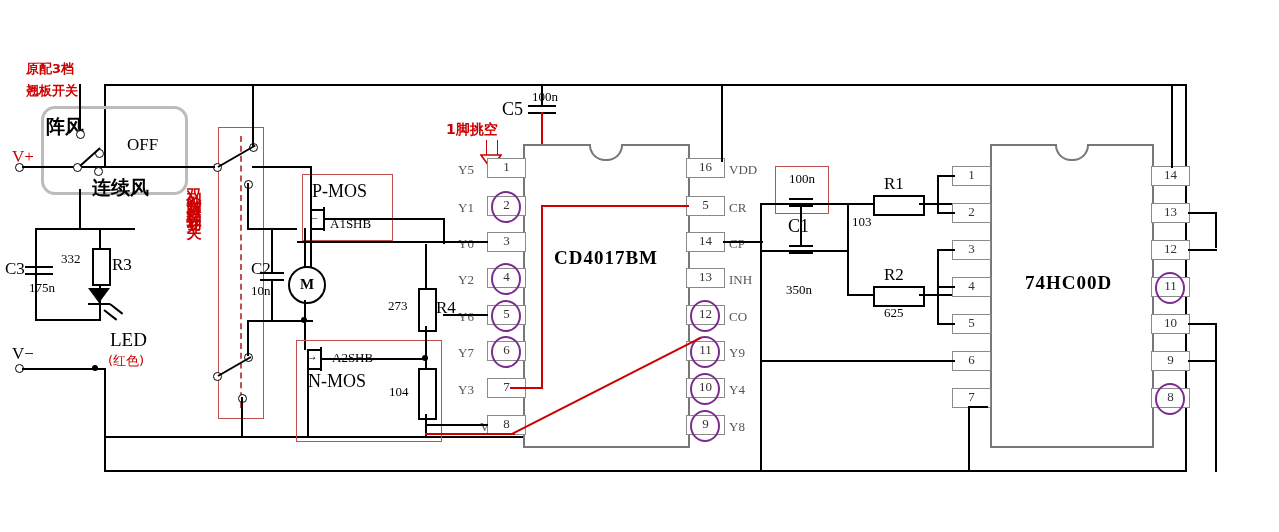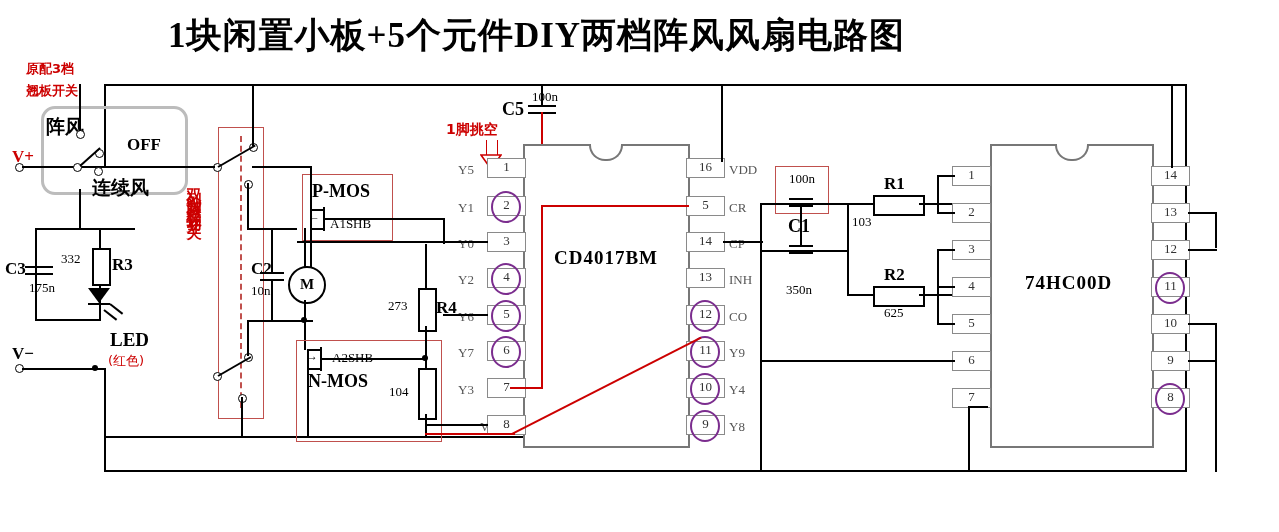--- a/index.html
+++ b/index.html
@@ -4,21 +4,21 @@
 <style>
   html,body{margin:0;padding:0;background:#ffffff;}
   body{width:1279px;height:532px;overflow:hidden;font-family:"Liberation Serif",serif;}
   #stage{position:relative;width:1279px;height:532px;background:#fff;}
 
   
   .t{position:absolute;white-space:nowrap;color:#000;line-height:1;}
   .red{color:#cc0000;}
   .title{font-family:"Liberation Serif",serif;font-weight:bold;font-size:35px;letter-spacing:1px;}
   .note{font-family:"Liberation Serif",serif;font-size:21px;letter-spacing:1px;}
-  .lblb{font-size:17px;font-weight:bold;text-align:center;}
+  .lblb{font-size:17px;font-weight:normal;text-align:center;}
   .sm{font-size:13px;}
   .vsm{font-size:11px;}
   .cnred{font-family:"DejaVu Sans",sans-serif;font-size:13px;color:#cc0000;font-weight:bold;}
   .cnblk{font-family:"Liberation Serif",serif;font-size:19px;font-weight:bold;color:#000;}
   .icname{font-family:"Liberation Serif",serif;font-size:19px;font-weight:bold;letter-spacing:1px;}
 
   
   .w{position:absolute;background:#000;}
   .wh{height:2px;}
   .wv{width:2px;}
@@ -50,21 +50,20 @@
   .swrect{position:absolute;border:3px solid #bcbcbc;border-radius:14px;background:transparent;}
   .diag{position:absolute;background:#000;height:2px;transform-origin:0 50%;}
   .rdiag{position:absolute;background:#cc0000;height:1.5px;transform-origin:0 50%;}
   .wm{position:absolute;color:#ececec;font-family:"Liberation Sans",sans-serif;font-weight:bold;}
 </style>
 </head>
 <body>
 
 <div id="stage">
 
-  <div class="t title" style="left:168px;top:18px;">1块闲置小板+5个元件DIY两档阵风风扇电路图</div>
 
   <div class="wm" style="left:532px;top:378px;font-size:30px;">▢</div>
   <div class="wm" style="left:578px;top:385px;font-size:27px;">数码之家</div>
   <div class="wm" style="left:578px;top:418px;font-size:16px;letter-spacing:2px;">MYDIGIT</div>
 
   <div class="w wh" style="left:104px;top:84px;width:1083px;"></div>
   <div class="w wv" style="left:104px;top:84px;height:82px;"></div>
 
   <div class="w wh" style="left:104px;top:470px;width:1083px;"></div>
   <div class="w wv" style="left:104px;top:368px;height:104px;"></div>

